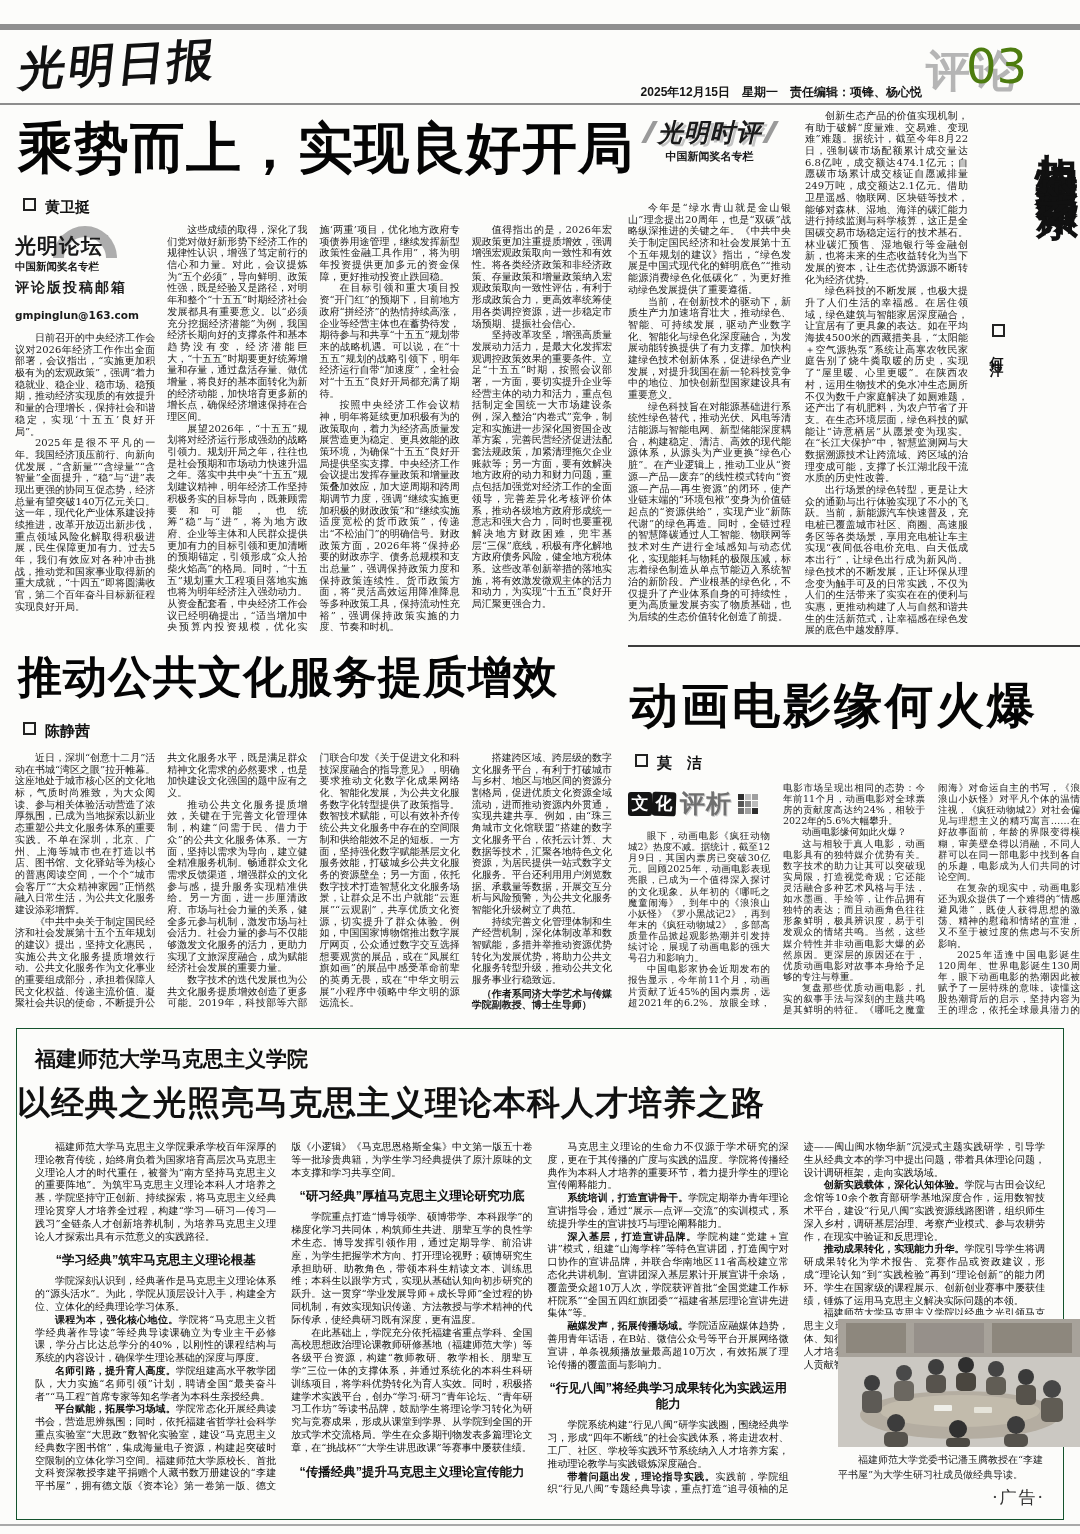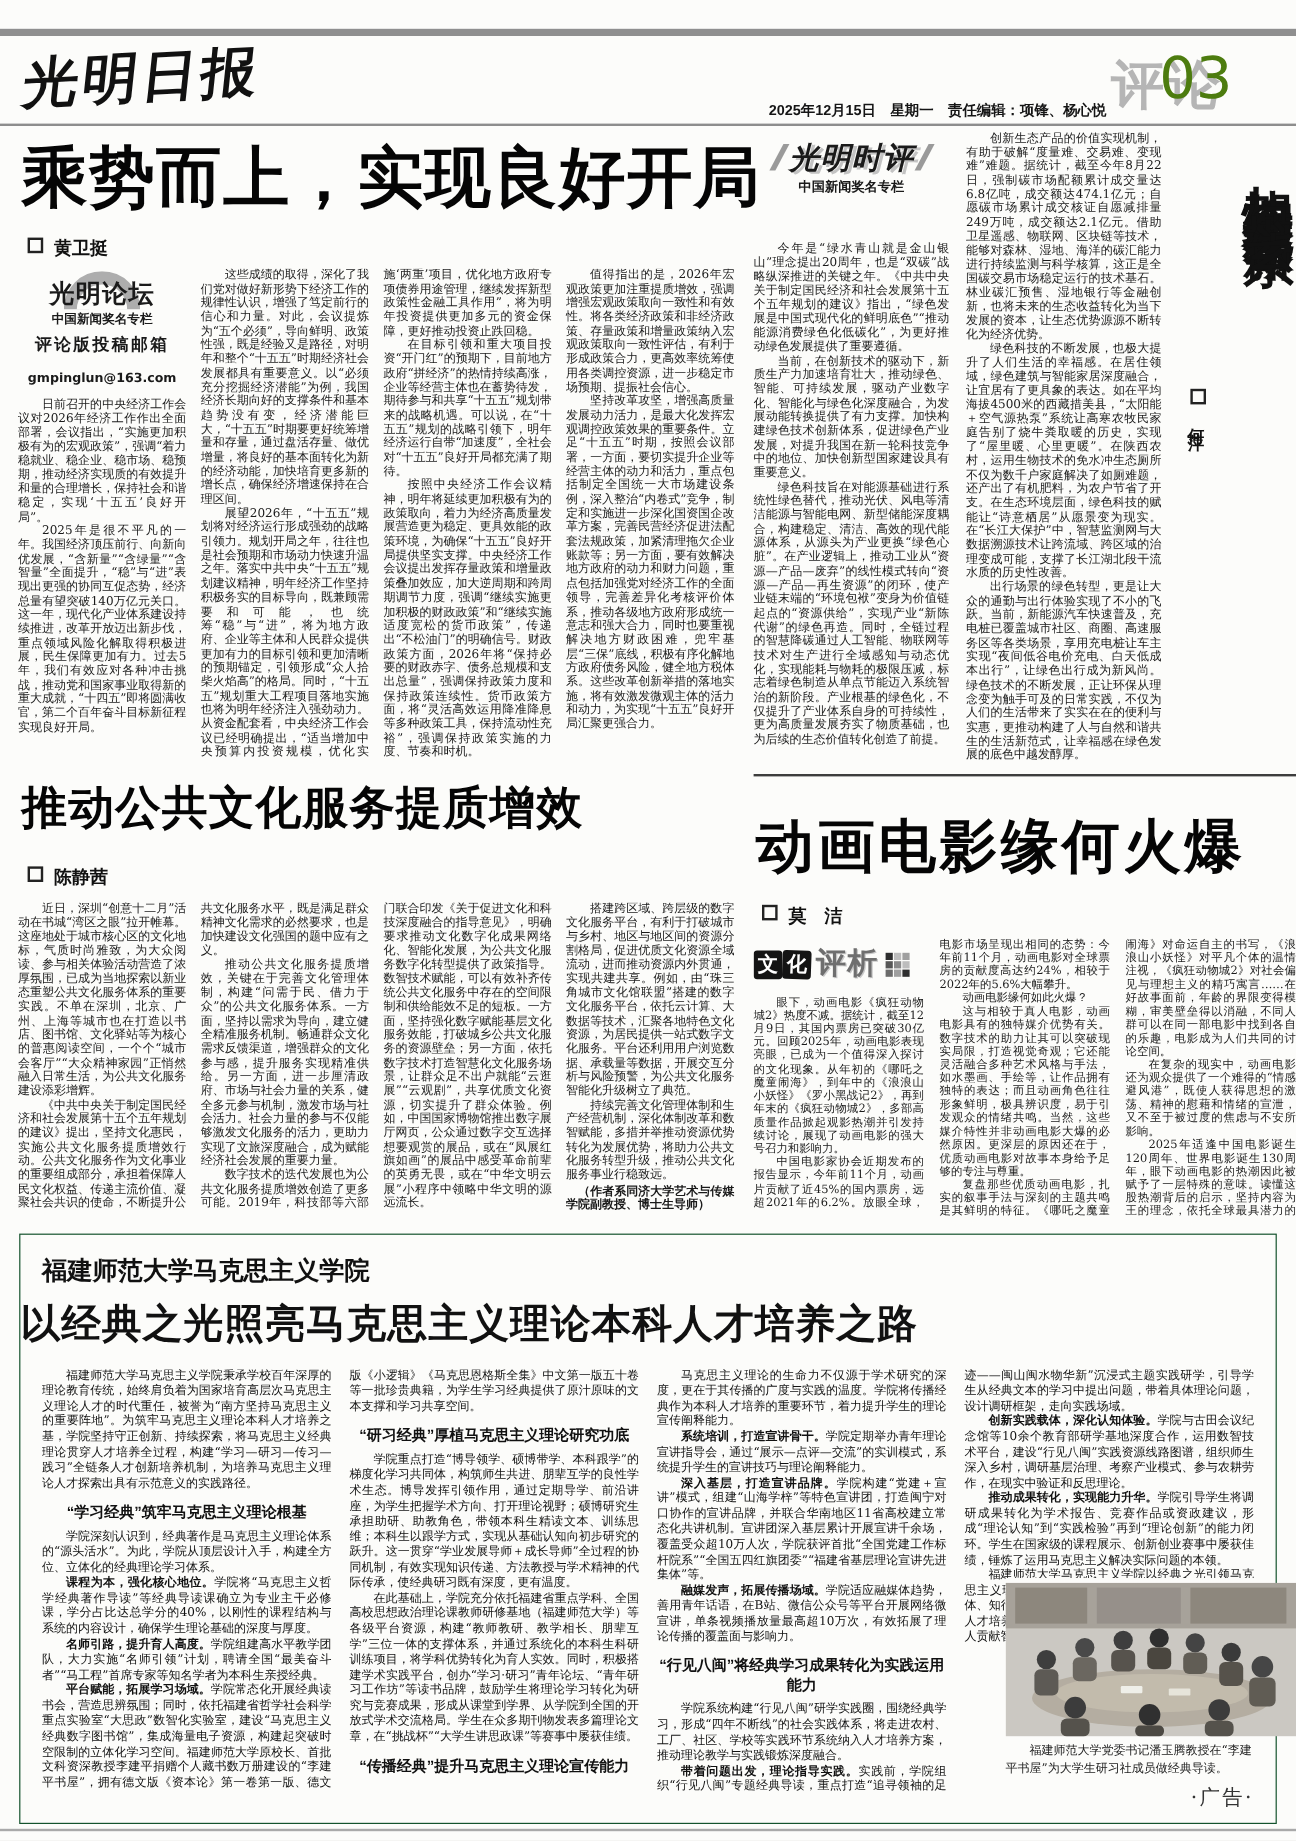--- a/index.html
+++ b/index.html
@@ -30,21 +30,21 @@
   .flow p.credit{margin:2px 0 0;text-indent:1em;font-family:"Liberation Sans",sans-serif;font-weight:bold;}
   .flow p.signoff{margin:2px 0 0;text-align:right;padding-right:.5em;}
   .flow h4.subhead{margin:9px 0 7px;text-align:center;font-family:"Liberation Sans",sans-serif;
                    font-size:12.5px;font-weight:900;break-inside:avoid;}
   .flow strong.lead{font-family:"Liberation Sans",sans-serif;font-weight:bold;}
 
   
   .a1-title{left:18px;top:112px;font-size:55px;letter-spacing:1px;}
   .a1-byline{left:23px;top:198px;}
   .a1-body{left:15px;top:224px;width:597px;height:410px;column-count:4;column-gap:12px;}
-  .forum-box{break-inside:avoid;height:106px;text-align:center;padding-top:2px;}
+  .forum-box{break-inside:avoid;height:106px;padding-top:2px;}
   .forum-arc{width:64px;height:32px;margin:0 auto -24px;border:11px solid #adadad;border-bottom:none;
              border-radius:64px 64px 0 0;box-sizing:border-box;}
   .forum-title{position:relative;font-family:"Liberation Sans",sans-serif;font-size:21px;font-weight:900;letter-spacing:1px;}
   .forum-sub{font-family:"Liberation Sans",sans-serif;font-size:10.5px;font-weight:bold;margin-top:1px;}
   .forum-mail-label{font-family:"Liberation Sans",sans-serif;font-size:14px;font-weight:bold;margin-top:7px;letter-spacing:2px;}
   .forum-mail{font-family:"DejaVu Sans",sans-serif;font-size:10.5px;font-weight:bold;margin-top:14px;}
 
   
   .sp-body{left:628px;top:110px;width:340px;height:530px;column-count:2;column-gap:14px;}
   .sp-logo{break-inside:avoid;height:84px;text-align:center;padding-top:8px;}
@@ -58,21 +58,21 @@
   .vert-head{position:absolute;left:988px;top:112px;width:92px;height:528px;}
   .vert-title{position:absolute;right:0;top:8px;height:516px;writing-mode:vertical-rl;
               font-family:"Liberation Sans",sans-serif;font-size:42px;font-weight:900;letter-spacing:4px;line-height:1.1;}
   .vert-byline{position:absolute;left:0;top:212px;writing-mode:vertical-rl;
                font-family:"Liberation Sans",sans-serif;font-size:14px;font-weight:bold;letter-spacing:6px;}
   .vert-byline .sq{margin:0 0 8px 0;}
 
   .mid-rule{left:628px;top:645px;width:452px;height:2px;background:#3d3d3d;}
 
   
-  .a2-title{left:18px;top:648px;font-size:38px;letter-spacing:1px;}
+  .a2-title{left:18px;top:648px;font-size:44px;letter-spacing:1px;}
   .a2-byline{left:23px;top:722px;}
   .a2-body{left:15px;top:752px;width:597px;height:263px;column-count:4;column-gap:12px;}
 
   
   .a3-title{left:630px;top:674px;font-size:48px;letter-spacing:3px;}
   .a3-byline{left:635px;top:754px;}
   .a3-body{left:628px;top:782px;width:452px;height:236px;column-count:3;column-gap:13px;font-size:9.5px;}
   .wh-logo{break-inside:avoid;display:flex;align-items:center;gap:2px;height:44px;margin-bottom:4px;}
   .wh-blk{width:24px;height:24px;background:#141414;border-radius:3px;color:#fff;
           font-family:"Liberation Sans",sans-serif;font-size:17px;font-weight:900;line-height:24px;text-align:center;}

